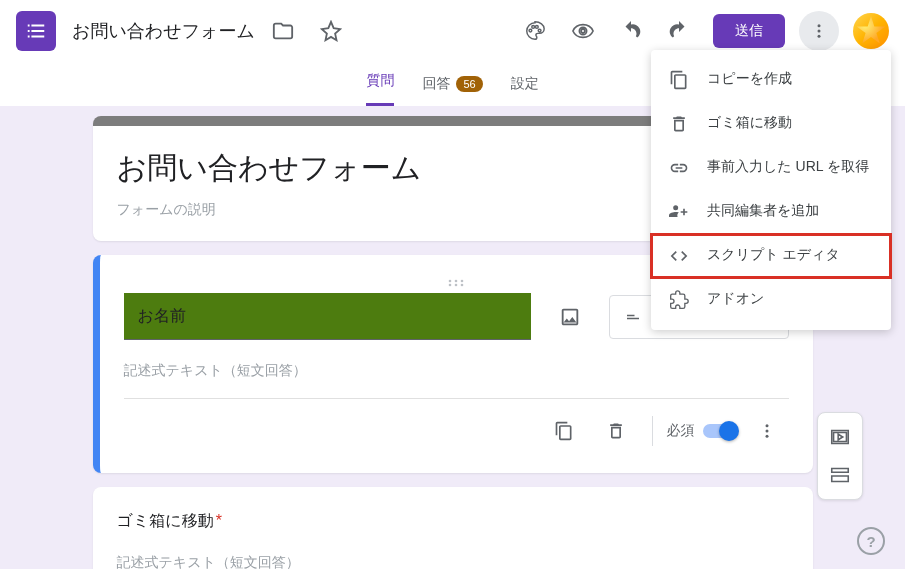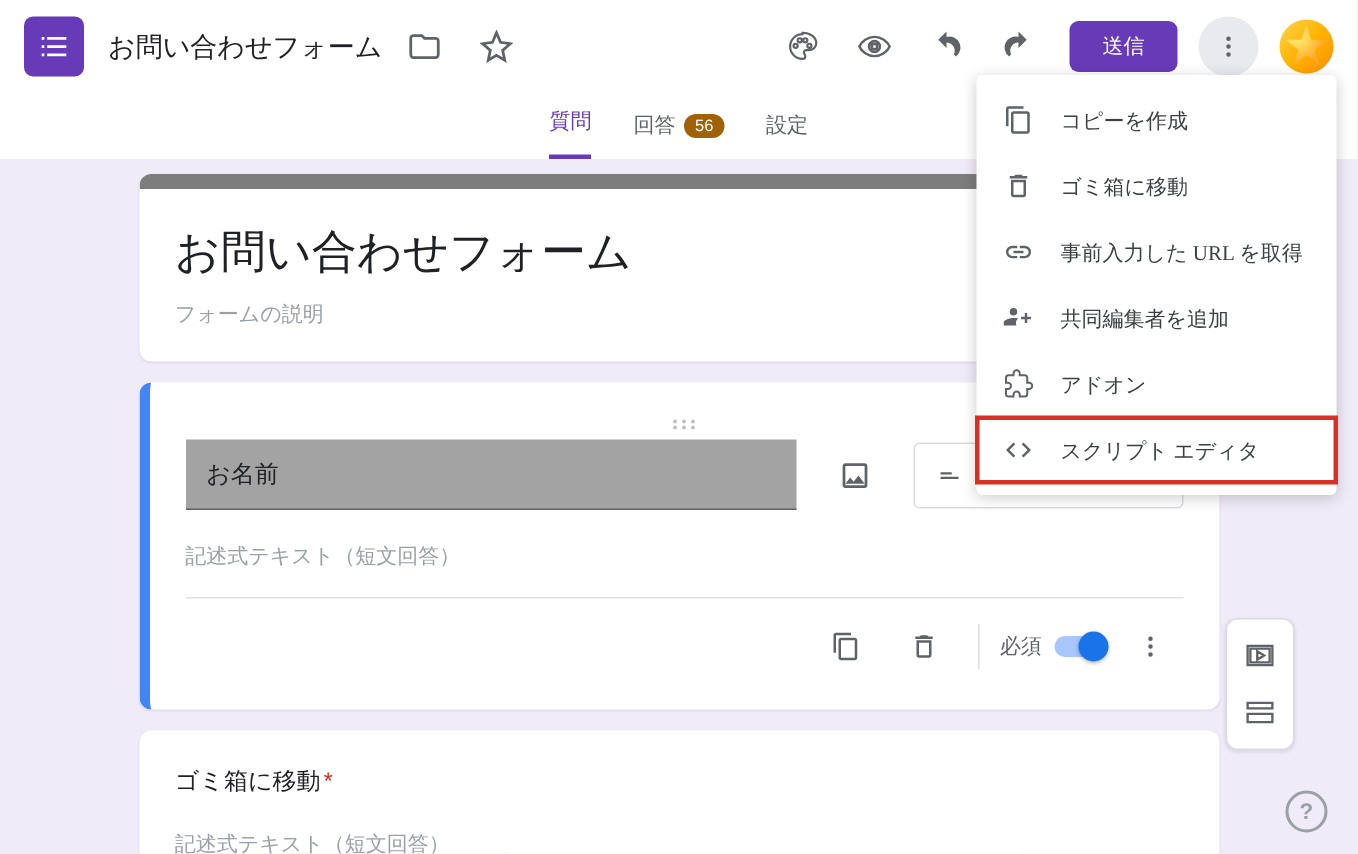--- a/index.html
+++ b/index.html
@@ -30,21 +30,21 @@
 
 .card { background: #fff; border-radius: 8px; margin-bottom: 14px; position: relative; box-shadow: 0 1px 2px rgba(0,0,0,0.08); }
 .card-header { border-top: 10px solid #7d7d7d; border-top-left-radius: 8px; border-top-right-radius: 8px; padding: 22px 24px 22px 24px; }
 .card-header h1 { font-size: 30px; font-weight: 400; color: #202124; margin-bottom: 12px; }
 .card-header .desc { color: #9aa0a6; font-size: 14px; }
 
 .card-question { border-left: 7px solid #4285f4; padding: 20px 24px; }
 .drag-handle { text-align: center; color: #9aa0a6; font-size: 13px; letter-spacing: 2px; height: 12px; margin-bottom: 6px; }
 .drag-handle svg { fill: #bdc1c6; }
 .q-row { display: flex; align-items: center; gap: 16px; }
-.q-title { flex: 1; background: #a3a3a3; border: none; border-bottom: 1px solid #5f6368; padding: 14px 14px; font-size: 16px; color: #202124; outline: none; }
+.q-title { flex: 1; background: #4d7c0f; border: none; border-bottom: 1px solid #5f6368; padding: 14px 14px; font-size: 16px; color: #202124; outline: none; }
 .q-icon { width: 46px; height: 46px; display: flex; align-items: center; justify-content: center; color: #5f6368; cursor: pointer; border-radius: 4px; }
 .q-type { flex: 0 0 180px; border: 1px solid #dadce0; border-radius: 4px; padding: 12px 14px; display: flex; align-items: center; gap: 12px; color: #3c4043; font-size: 14px; cursor: pointer; }
 .q-type svg { fill: #5f6368; }
 .q-hint { color: #9aa0a6; font-size: 14px; margin-top: 22px; }
 
 .card-footer { border-top: 1px solid #e0e0e0; margin-top: 18px; padding: 10px 0 0 0; display: flex; align-items: center; justify-content: flex-end; gap: 8px; }
 .footer-btn { width: 44px; height: 44px; display: flex; align-items: center; justify-content: center; color: #5f6368; cursor: pointer; border-radius: 50%; }
 .footer-btn svg { fill: currentColor; }
 .divider-v { width: 1px; height: 30px; background: #dadce0; margin: 0 6px; }
 .req-label { color: #5f6368; font-size: 14px; }
@@ -56,21 +56,21 @@
 .req-mark { color: #d93025; margin-left: 2px; }
 .card-simple .q-hint { margin-top: 22px; }
 
 
 .side-toolbar { position: absolute; right: 42px; top: 412px; background: #fff; border: 1px solid #dadce0; border-radius: 8px; width: 46px; padding: 6px 0; box-shadow: 0 1px 3px rgba(0,0,0,0.1); display: flex; flex-direction: column; align-items: center; gap: 2px; }
 .side-btn { width: 36px; height: 36px; display: flex; align-items: center; justify-content: center; color: #5f6368; cursor: pointer; border-radius: 4px; }
 .side-btn svg { fill: currentColor; }
 
 
 .menu { position: absolute; top: 50px; right: 14px; width: 240px; background: #fff; border-radius: 4px; box-shadow: 0 2px 10px rgba(0,0,0,0.2); padding: 8px 0; z-index: 100; }
-.menu-item { display: flex; align-items: flex-end; gap: 18px; padding: 12px 18px; color: #3c4043; font-size: 14px; cursor: pointer; font-family: Liberation Serif, serif; }
+.menu-item { display: flex; align-items: flex-start; gap: 18px; padding: 12px 18px; color: #3c4043; font-size: 14px; cursor: pointer; }
 .menu-item svg { fill: #5f6368; width: 20px; height: 20px; flex-shrink: 0; }
 .menu-item.highlighted { outline: 3px solid #d93025; outline-offset: -2px; }
 
 
 .help-btn { position: absolute; right: 20px; bottom: 14px; width: 28px; height: 28px; border-radius: 50%; border: 2px solid #9aa0a6; color: #9aa0a6; display: flex; align-items: center; justify-content: center; font-size: 15px; font-weight: bold; cursor: pointer; }
 </style>
 </head>
 <body>
 
 <div class="header">
@@ -234,27 +234,27 @@
         <path d="M3.9 12c0-1.7 1.4-3.1 3.1-3.1h4V7H7a5 5 0 000 10h4v-1.9H7c-1.7 0-3.1-1.4-3.1-3.1zM8 13h8v-2H8v2zm9-6h-4v1.9h4c1.7 0 3.1 1.4 3.1 3.1s-1.4 3.1-3.1 3.1h-4V17h4a5 5 0 000-10z"></path>
       </svg>
     <span>事前入力した URL を取得</span>
   </div>
   <div class="menu-item">
     <svg viewBox="0 0 24 24">
         <path d="M8 10a3 3 0 100-6 3 3 0 000 6zm0 2c-2.7 0-8 1.3-8 4v2h10.3a5 5 0 01-.3-2c0-1.5.7-2.9 1.8-3.8A12 12 0 008 12zm11-1V8h-2v3h-3v2h3v3h2v-3h3v-2h-3z"></path>
       </svg>
     <span>共同編集者を追加</span>
   </div>
+  <div class="menu-item highlighted">
+    <svg viewBox="0 0 24 24">
+        <path d="M9.4 16.6L4.8 12l4.6-4.6L8 6l-6 6 6 6 1.4-1.4zm5.2 0l4.6-4.6-4.6-4.6L16 6l6 6-6 6-1.4-1.4z"></path>
+      </svg>
+    <span>スクリプト エディタ</span>
+  </div>
   <div class="menu-item">
     <svg viewBox="0 0 24 24">
         <path d="M20.5 11H19V7c0-1.1-.9-2-2-2h-4V3.5a2.5 2.5 0 00-5 0V5H4c-1.1 0-2 .9-2 2v4h1.5a2.5 2.5 0 010 5H2v4c0 1.1.9 2 2 2h4v-1.5a2.5 2.5 0 015 0V22h4c1.1 0 2-.9 2-2v-4h1.5a2.5 2.5 0 000-5z" fill="none" stroke="#5f6368" stroke-width="1.6"></path>
       </svg>
     <span>アドオン</span>
   </div>
-  <div class="menu-item highlighted">
-    <svg viewBox="0 0 24 24">
-        <path d="M9.4 16.6L4.8 12l4.6-4.6L8 6l-6 6 6 6 1.4-1.4zm5.2 0l4.6-4.6-4.6-4.6L16 6l6 6-6 6-1.4-1.4z"></path>
-      </svg>
-    <span>スクリプト エディタ</span>
-  </div>
 </div>
 
 <div class="help-btn">?</div>
 
 </body></html>

